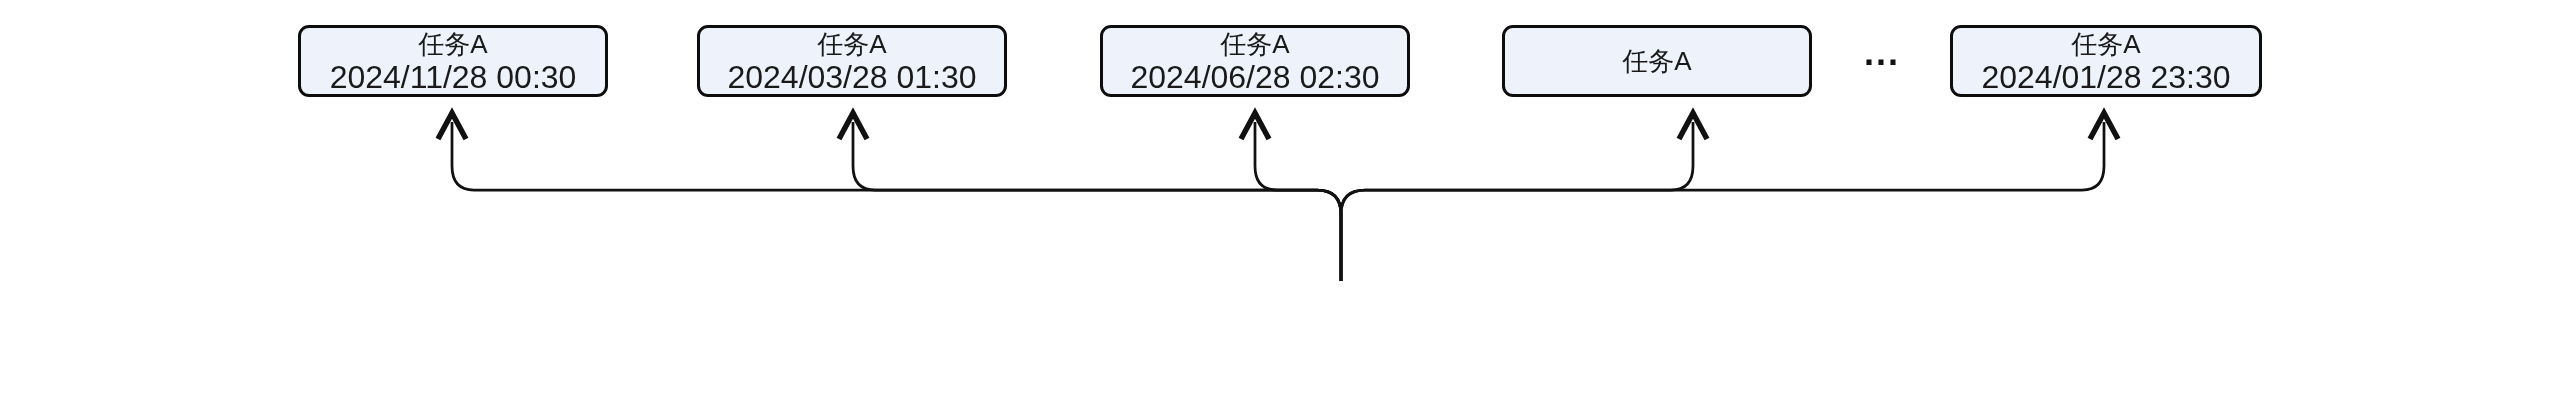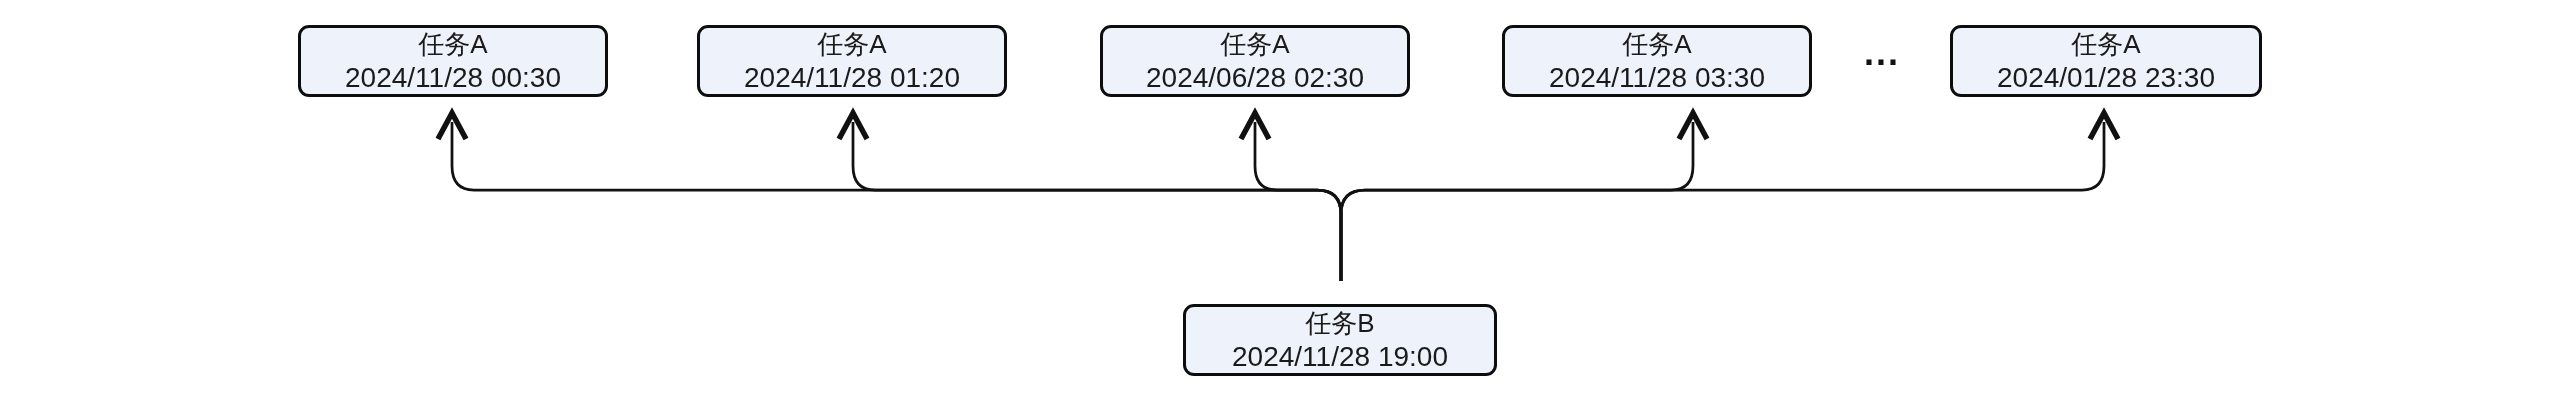--- a/index.html
+++ b/index.html
@@ -37,21 +37,21 @@
     text-align: center;
     color: #1a1a1a;
     margin-top: 21px;
   }
   .task-node .node-title {
     font-size: 26px;
     line-height: 33px;
     white-space: nowrap;
   }
   .task-node .node-time {
-    font-size: 28px;
+    font-size: 32px;
     line-height: 33px;
     white-space: nowrap;
   }
   .node-a1 { left: 298px;  top: 4px; }
   .node-a2 { left: 697px;  top: 4px; }
   .node-a3 { left: 1100px; top: 4px; }
   .node-a4 { left: 1502px; top: 4px; }
   .node-a5 { left: 1950px; top: 4px; width: 312px; }
   .node-b  { left: 1183px; top: 283px; width: 314px; }
   .ellipsis {
@@ -96,38 +96,33 @@
     </g>
   </svg>
 
   <div class="task-node node-a1">
     <div class="node-title">任务A</div>
     <div class="node-time">2024/11/28 00:30</div>
   </div>
 
   <div class="task-node node-a2">
     <div class="node-title">任务A</div>
-    <div class="node-time">2024/11/28 01:20</div>
+    <div class="node-time">2024/03/28 01:30</div>
   </div>
 
   <div class="task-node node-a3">
     <div class="node-title">任务A</div>
     <div class="node-time">2024/06/28 02:30</div>
   </div>
 
   <div class="task-node node-a4">
     <div class="node-title">任务A</div>
-    <div class="node-time">2024/11/28 03:30</div>
   </div>
 
   <div class="ellipsis">...</div>
 
   <div class="task-node node-a5">
     <div class="node-title">任务A</div>
     <div class="node-time">2024/01/28 23:30</div>
   </div>
 
-  <div class="task-node node-b">
-    <div class="node-title">任务B</div>
-    <div class="node-time">2024/11/28 19:00</div>
-  </div>
 
 </div>
 
 </body></html>

